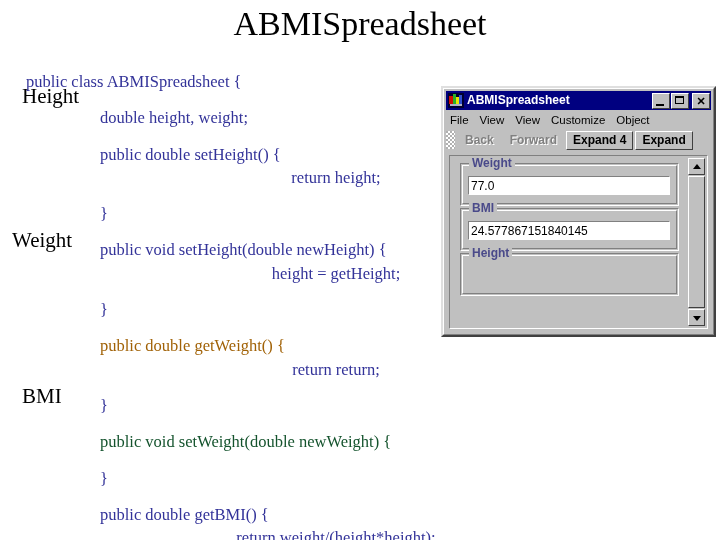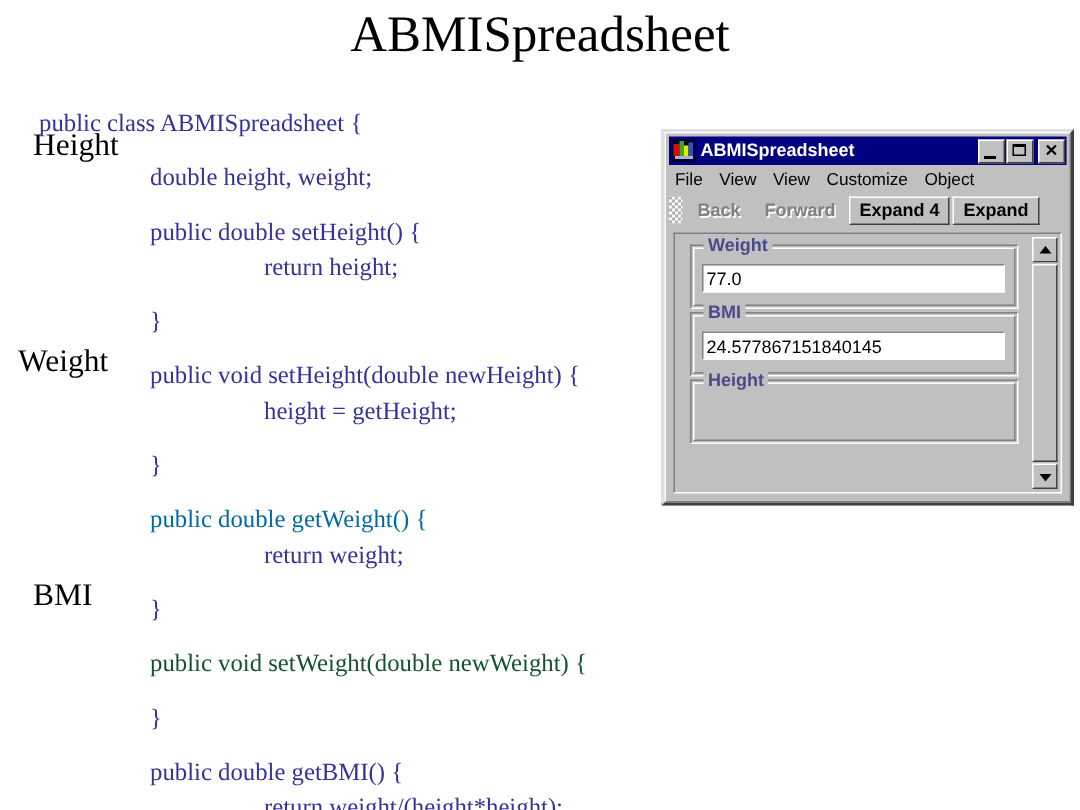--- a/index.html
+++ b/index.html
@@ -54,21 +54,21 @@
     font-size: 16.5px;
   }
   .code-line {
     height: 23.3px;
     line-height: 23.3px;
     white-space: nowrap;
     color: #333399;
   }
   .kw { font-weight: normal; }
   .ind1 { padding-left: 74px; margin-top: 13px; }
-  .ind2 { padding-left: 150px; }
+  .ind2 { padding-left: 150px; text-align: center; }
   .ind0 { padding-left: 0px; }
   .ind-final { padding-left: 6px; }
 
   
   #app-window {
     position: absolute;
     left: 441px;
     top: 86px;
     width: 275px;
     height: 251px;
@@ -373,22 +373,22 @@
 
 <div id="code-block">
     <div class="code-line ind0" style="color: rgb(51, 51, 153);"><span class="kw">public class </span><span>ABMISpreadsheet {</span></div>
     <div class="code-line ind1" style="color: rgb(51, 51, 153);"><span class="kw">double </span><span>height, weight;</span></div>
     <div class="code-line ind1" style="color: rgb(51, 51, 153);"><span class="kw">public double </span><span>setHeight() {</span></div>
     <div class="code-line ind2" style="color: rgb(51, 51, 153);"><span class="kw">return </span><span>height;</span></div>
     <div class="code-line ind1" style="color: rgb(51, 51, 153);"><span>}</span></div>
     <div class="code-line ind1" style="color: rgb(51, 51, 153);"><span class="kw">public void </span><span>setHeight(</span><span class="kw">double </span><span>newHeight) {</span></div>
     <div class="code-line ind2" style="color: rgb(51, 51, 153);"><span>height = getHeight;</span></div>
     <div class="code-line ind1" style="color: rgb(51, 51, 153);"><span>}</span></div>
-    <div class="code-line ind1" style="color: #0369a1;"><span class="kw">public double </span><span>getWeight() {</span></div>
-    <div class="code-line ind2" style="color: rgb(51, 51, 153);"><span class="kw">return </span><span>weight;</span></div>
+    <div class="code-line ind1" style="color: #a16207;"><span class="kw">public double </span><span>getWeight() {</span></div>
+    <div class="code-line ind2" style="color: rgb(51, 51, 153);"><span class="kw">return </span><span>return;</span></div>
     <div class="code-line ind1" style="color: rgb(51, 51, 153);"><span>}</span></div>
     <div class="code-line ind1" style="color: #14532d;"><span class="kw">public void </span><span>setWeight(</span><span class="kw">double </span><span>newWeight) {</span></div>
     <div class="code-line ind1" style="color: rgb(51, 51, 153);"><span>}</span></div>
     <div class="code-line ind1" style="color: rgb(51, 51, 153);"><span class="kw">public double </span><span>getBMI() {</span></div>
     <div class="code-line ind2" style="color: rgb(51, 51, 153);"><span class="kw">return </span><span>weight/(height*height);</span></div>
     <div class="code-line ind1" style="color: rgb(51, 51, 153);"><span>}</span></div>
     <div class="code-line ind-final" style="color: rgb(51, 51, 153);"><span>}</span></div>
   </div>
 
 <div id="app-window">

